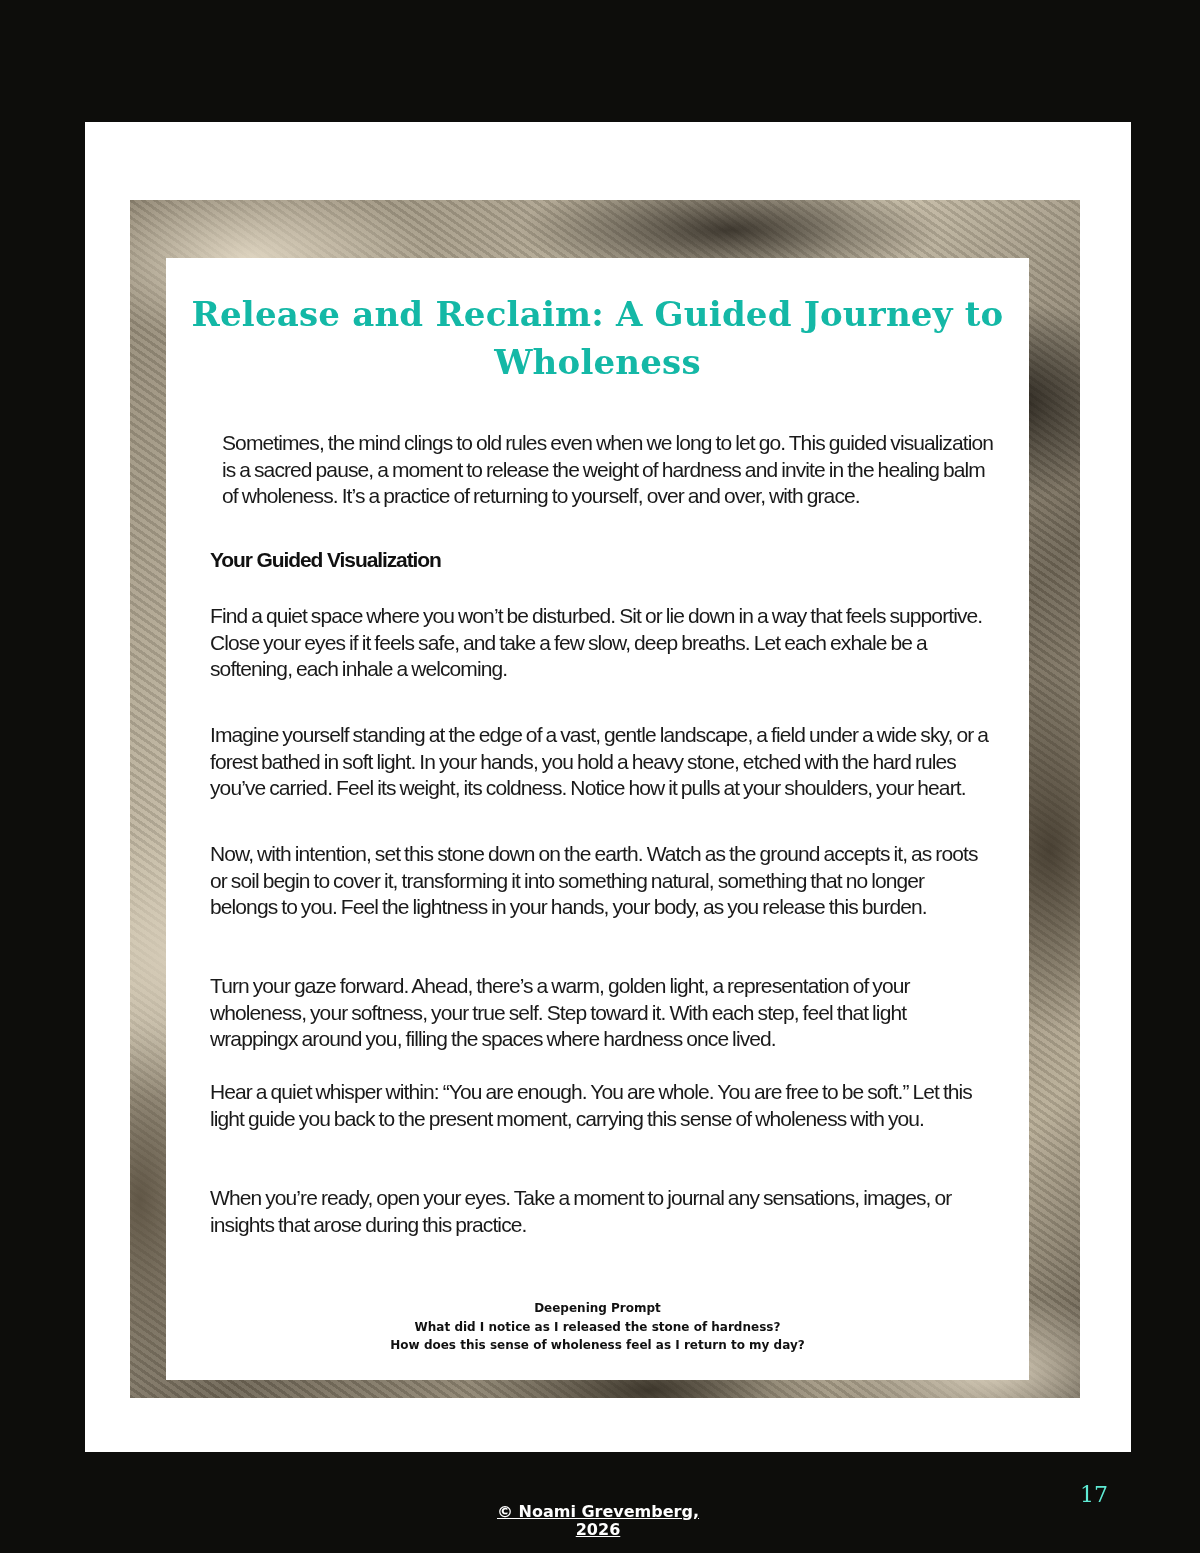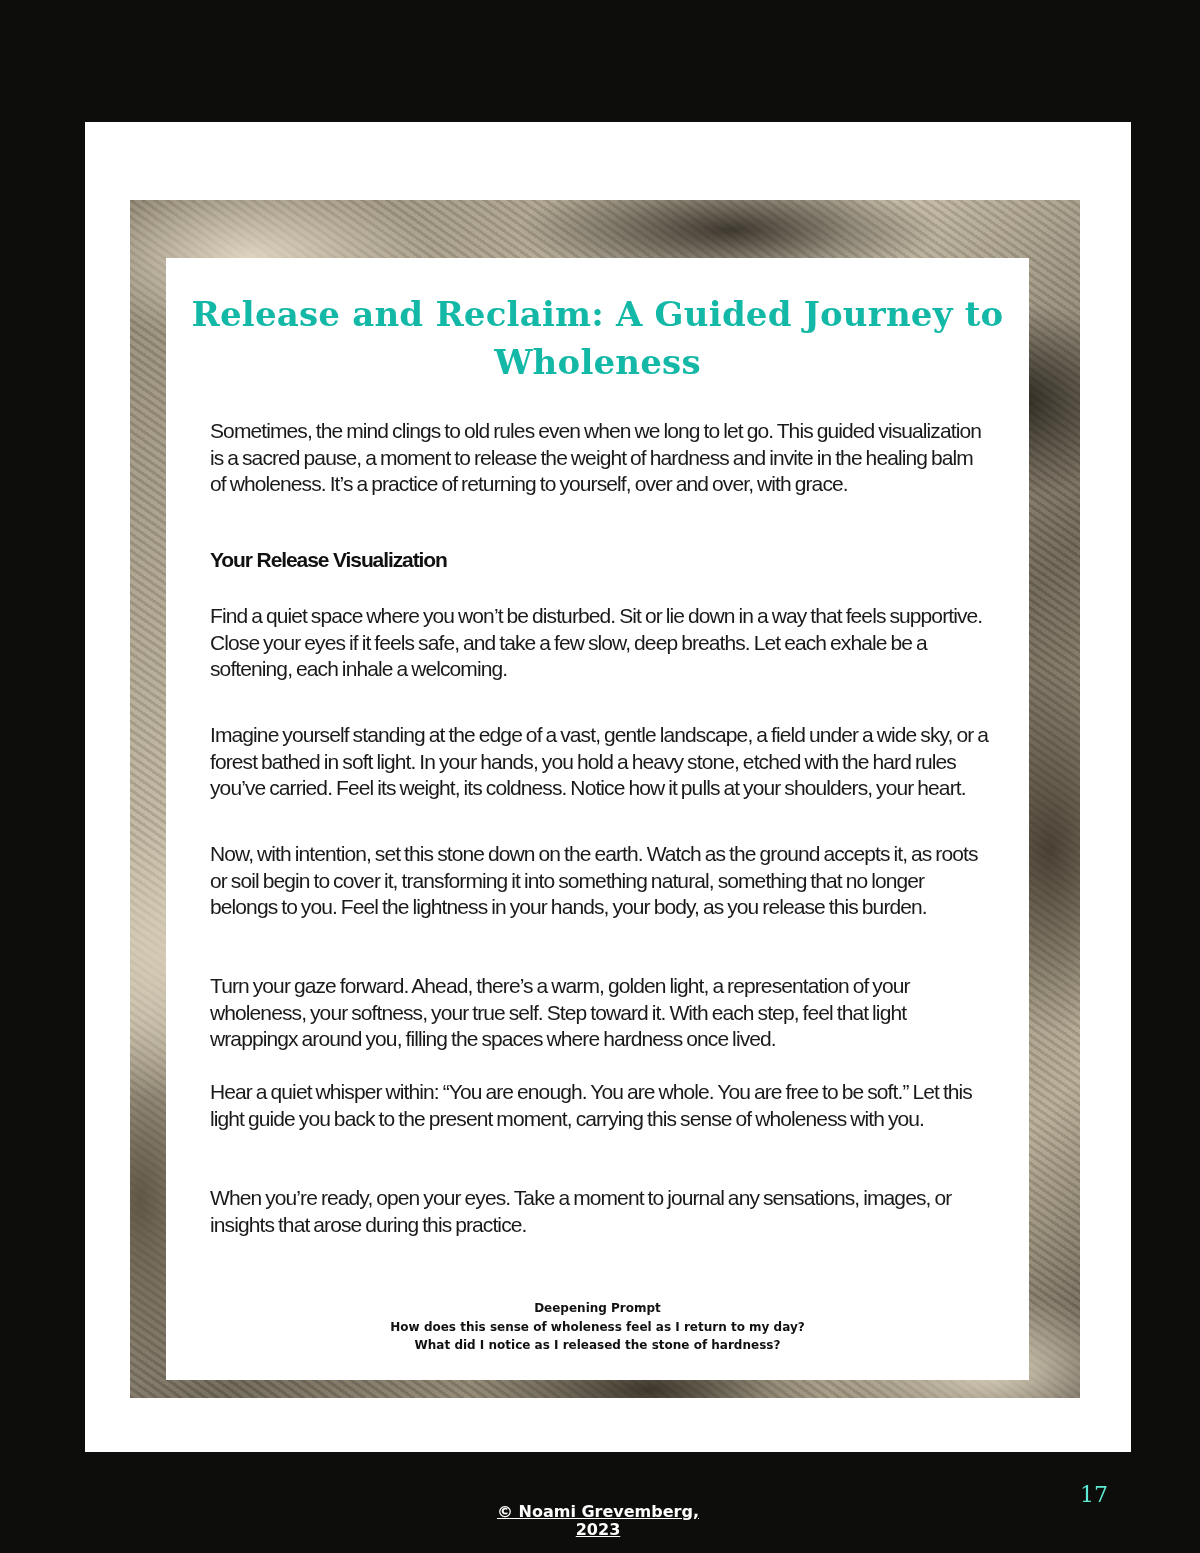--- a/index.html
+++ b/index.html
@@ -71,35 +71,35 @@
   </style>
 </head>
 <body>
 
 <div class="card"></div>
 <div class="photo-frame"></div>
 <div class="inner"></div>
 
 <h1 class="title" style="margin:0;">Release and Reclaim: A Guided Journey to Wholeness</h1>
 
-<p class="body-text" style="top:418px;margin:0;">Sometimes, the mind clings to old rules even when we long to let go. This guided visualization is a sacred pause, a moment to release the weight of hardness and invite in the healing balm of wholeness. It’s a practice of returning to yourself, over and over, with grace.</p>
+<p class="body-text" style="top:418px;margin:12px;">Sometimes, the mind clings to old rules even when we long to let go. This guided visualization is a sacred pause, a moment to release the weight of hardness and invite in the healing balm of wholeness. It’s a practice of returning to yourself, over and over, with grace.</p>
 
-<h2 class="subhead" style="margin:0;">Your Release Visualization</h2>
+<h2 class="subhead" style="margin:0;">Your Guided Visualization</h2>
 
 <p class="body-text" style="top:603px;margin:0;">Find a quiet space where you won’t be disturbed. Sit or lie down in a way that feels supportive. Close your eyes if it feels safe, and take a few slow, deep breaths. Let each exhale be a softening, each inhale a welcoming.</p>
 <p class="body-text" style="top:722px;margin:0;">Imagine yourself standing at the edge of a vast, gentle landscape, a field under a wide sky, or a forest bathed in soft light. In your hands, you hold a heavy stone, etched with the hard rules you’ve carried. Feel its weight, its coldness. Notice how it pulls at your shoulders, your heart.</p>
 <p class="body-text" style="top:841px;margin:0;">Now, with intention, set this stone down on the earth. Watch as the ground accepts it, as roots or soil begin to cover it, transforming it into something natural, something that no longer belongs to you.  Feel the lightness in your hands, your body, as you release this burden.</p>
 <p class="body-text" style="top:973px;margin:0;">Turn your gaze forward. Ahead, there’s a warm, golden light, a representation of your wholeness, your softness, your true self. Step toward it.  With each step, feel that light wrappingx around you, filling the spaces where hardness once lived.</p>
 <p class="body-text" style="top:1079px;margin:0;">Hear a quiet whisper within: “You are enough. You are whole. You are free to be soft.” Let this light guide you back to the present moment, carrying this sense of wholeness with you.</p>
 <p class="body-text" style="top:1185px;margin:0;">When you’re ready, open your eyes. Take a moment to journal any sensations, images, or insights that arose during this practice.</p>
 
 <div class="prompt">
   <div>Deepening Prompt</div>
+  <div>What did I notice as I released the stone of hardness?</div>
   <div>How does this sense of wholeness feel as I return to my day?</div>
-  <div>What did I notice as I released the stone of hardness?</div>
 </div>
 
 <div class="footer-credit">
   <div>© Noami Grevemberg,</div>
-  <div>2023</div>
+  <div>2026</div>
 </div>
 
 <div class="page-number">17</div>
 
 </body></html>

